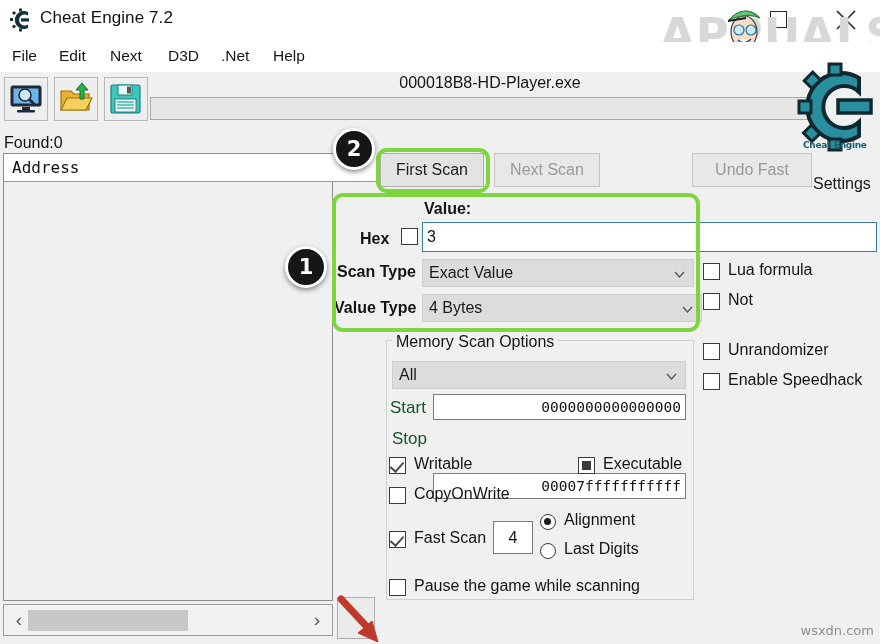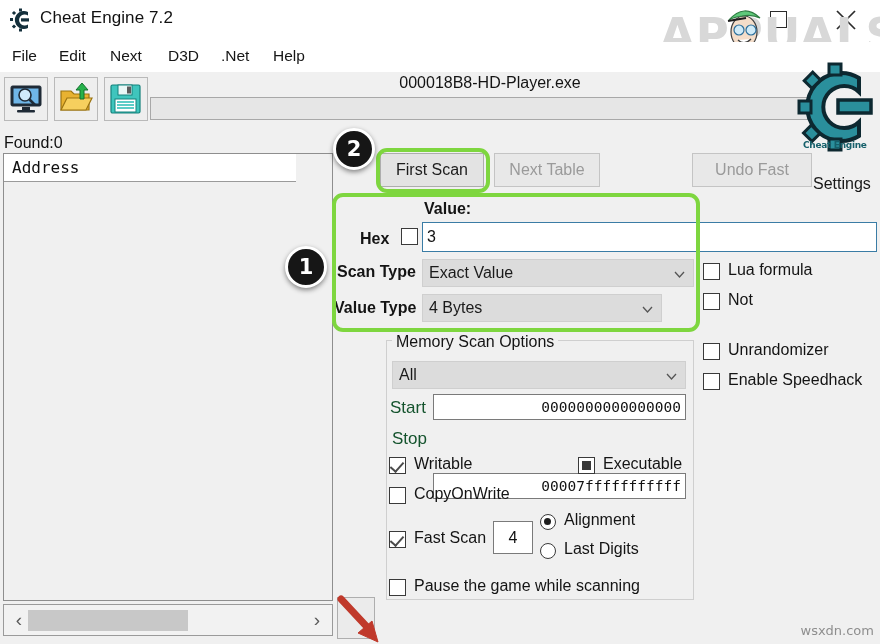--- a/index.html
+++ b/index.html
@@ -44,21 +44,21 @@
 
   
   .celogo { position:absolute; left:797px; top:62px; width:82px; height:112px; }
   .celogo .cetext { position:absolute; left:6px; top:78px; font-size:9px; font-weight:bold; color:#16606b;
                     font-family:"DejaVu Sans", sans-serif; letter-spacing:-.3px; }
   .settings-label { position:absolute; left:813px; top:175px; font-size:16px; color:#181818; white-space:nowrap; }
 
   
   .found { position:absolute; left:4px; top:134px; font-size:16px; color:#111; }
   .listpane { position:absolute; left:3px; top:153px; width:330px; height:448px; background:#f0f0f0; border:1px solid #8e8e8e; }
-  .listhdr { position:absolute; left:0; top:0; width:292px; height:28px; background:#ffffff; border-bottom:1px solid #9a9a9a; }
+  .listhdr { position:absolute; left:0; top:0; width:392px; height:28px; background:#ffffff; border-bottom:1px solid #9a9a9a; }
   .listhdr span { position:absolute; left:8px; top:4px; font-size:16px; font-family:"DejaVu Sans Mono", monospace; color:#101010; }
 
   .hscroll { position:absolute; left:3px; top:604px; width:330px; height:32px; background:#f2f2f2; border:1px solid #9a9a9a; }
   .hscroll .arrowL { position:absolute; left:5px; top:4px; width:20px; height:22px; font-size:19px; color:#5a5a5a; text-align:center; line-height:22px; }
   .hscroll .arrowR { position:absolute; right:5px; top:4px; width:20px; height:22px; font-size:19px; color:#5a5a5a; text-align:center; line-height:22px; }
   .hscroll .thumb { position:absolute; left:24px; top:5px; width:160px; height:21px; background:#c8c8c8; }
 
   
   .scanbtn { position:absolute; height:34px; border:1px solid #adadad; background:#e3e3e3; font-size:16px;
              font-family:"Liberation Sans", sans-serif; color:#1c1c1c; }
@@ -81,21 +81,21 @@
   #hex-check { left:401px; top:228px; }
 
   #value-input { position:absolute; left:422px; top:222px; width:455px; height:30px; background:#ffffff;
                  border:1px solid #3a7ca5; font-size:16px; color:#111; padding:3px 4px; outline:none;
                  font-family:"Liberation Sans", sans-serif; }
 
   .combo { position:absolute; height:28px; background:#dcdcdc; border:1px solid #cfcfcf; }
   .combo .ctext { position:absolute; left:6px; top:4px; font-size:16px; color:#1a1a1a; white-space:nowrap; }
   .combo .chev { position:absolute; right:8px; top:9px; width:11px; height:11px; }
   #scantype-combo  { left:422px; top:259px; width:272px; }
-  #valuetype-combo { left:422px; top:294px; width:240px; }
+  #valuetype-combo { left:422px; top:294px; width:280px; }
 
   
   .rcbx-row { position:absolute; }
   .rcbx-row .cbx { left:0; top:2px; }
   .rcbx-row .rl { position:absolute; left:25px; top:0; font-size:16px; color:#141414; white-space:nowrap; }
   #row-lua   { left:703px; top:261px; }
   #row-not   { left:703px; top:291px; }
   #row-unrnd { left:703px; top:341px; }
   #row-speed { left:703px; top:371px; }
 
@@ -264,21 +264,21 @@
       <span>Address</span>
     </div>
   </div>
   <div class="hscroll">
     <span class="arrowL">‹</span>
     <span class="thumb"></span>
     <span class="arrowR">›</span>
   </div>
 
   <button class="scanbtn" id="first-scan">First Scan</button>
-  <button class="scanbtn disabled" id="next-scan">Next Table</button>
+  <button class="scanbtn disabled" id="next-scan">Next Scan</button>
   <button class="scanbtn disabled" id="undo-scan">Undo Fast</button>
 
   <span class="lbl" id="value-caption">Value:</span>
   <span class="lbl" id="hex-label">Hex</span>
   <span class="cbx" id="hex-check"></span>
   <input id="value-input" value="3" style="">
 
   <span class="lbl" id="scantype-label">Scan Type</span>
   <div class="combo" id="scantype-combo">
     <span class="ctext">Exact Value</span>

